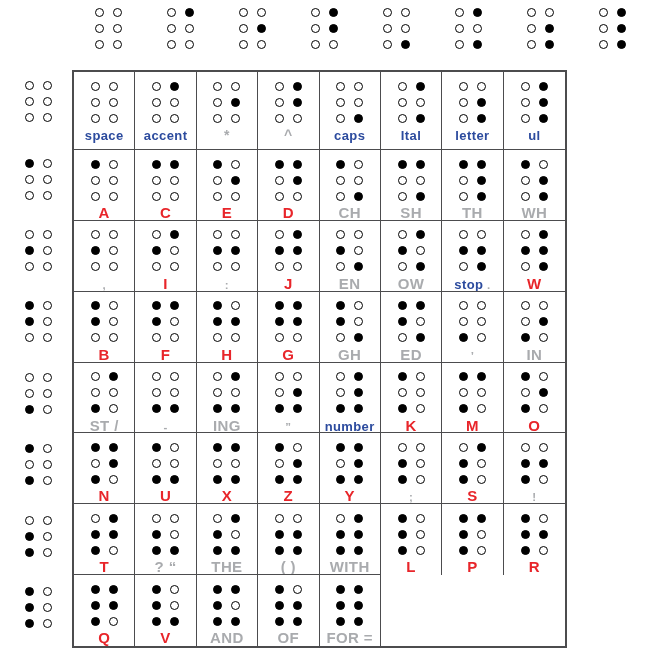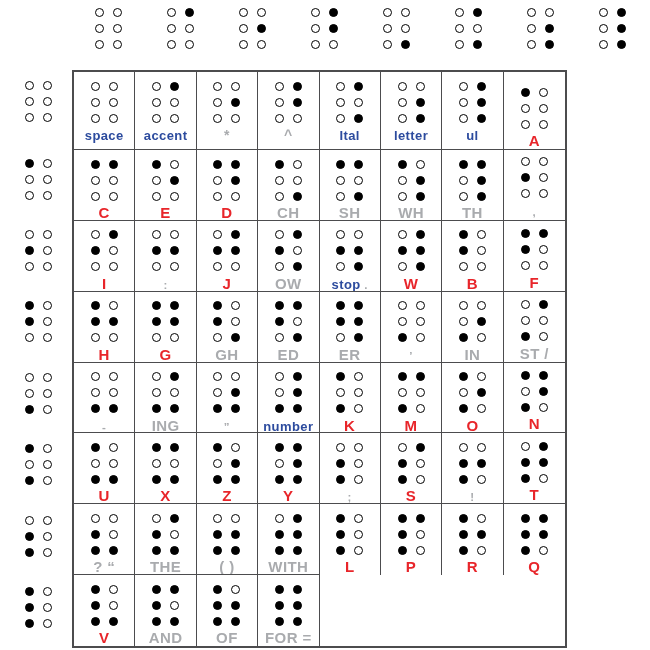--- a/index.html
+++ b/index.html
@@ -25,21 +25,21 @@
                       padding-left:20px;padding-top:7px;box-sizing:border-box;}
 
   
   .grid{position:absolute;left:72px;top:70px;width:495px;height:578px;
         display:grid;grid-template-columns:repeat(8,1fr);
         grid-template-rows:78px repeat(7,1fr);
         border:2px solid #4c4c4e;box-sizing:border-box;background:#fff;}
   .cell{border-right:1.5px solid #4c4c4e;border-bottom:1.5px solid #4c4c4e;
         display:flex;flex-direction:column;align-items:center;
         padding-top:6px;box-sizing:border-box;overflow:hidden;}
-  .cell:nth-child(8n){border-right:none;justify-content:flex-end;}
+  .cell:nth-child(8n){border-right:none;}
   .cell:nth-last-child(-n+8){border-bottom:none;}
 
   .label{margin-top:1px;font-weight:bold;font-size:15px;line-height:16px;
          letter-spacing:0.4px;white-space:nowrap;}
   .seg{font-weight:bold;}
   .seg.red{color:#e8252a;}
   .seg.blue{color:#2c4b9e;font-size:13px;}
   .seg.gray{color:#a9abae;}
   .seg.sm{font-size:11.5px;}
   .seg.sym{font-size:14px;}
@@ -253,20 +253,31 @@
           <span class="dot"></span>
           <span class="dot f"></span>
           <span class="dot"></span>
           <span class="dot"></span>
         </div>
         <div class="label"><span class="seg gray sym">^</span></div>
       </div>
       <div class="cell">
         <div class="braille">
           <span class="dot"></span>
+          <span class="dot"></span>
+          <span class="dot"></span>
+          <span class="dot"></span>
+          <span class="dot"></span>
+          <span class="dot f"></span>
+        </div>
+        <div class="label"><span class="seg blue">caps</span></div>
+      </div>
+      <div class="cell">
+        <div class="braille">
+          <span class="dot"></span>
           <span class="dot f"></span>
           <span class="dot"></span>
           <span class="dot"></span>
           <span class="dot"></span>
           <span class="dot f"></span>
         </div>
         <div class="label"><span class="seg blue">Ital</span></div>
       </div>
       <div class="cell">
         <div class="braille">
@@ -352,41 +363,41 @@
           <span class="dot"></span>
           <span class="dot"></span>
           <span class="dot"></span>
           <span class="dot f"></span>
         </div>
         <div class="label"><span class="seg gray">SH</span></div>
       </div>
       <div class="cell">
         <div class="braille">
           <span class="dot f"></span>
+          <span class="dot f"></span>
+          <span class="dot"></span>
+          <span class="dot f"></span>
+          <span class="dot"></span>
+          <span class="dot f"></span>
+        </div>
+        <div class="label"><span class="seg gray">TH</span></div>
+      </div>
+      <div class="cell">
+        <div class="braille">
+          <span class="dot f"></span>
           <span class="dot"></span>
           <span class="dot"></span>
           <span class="dot f"></span>
           <span class="dot"></span>
           <span class="dot f"></span>
         </div>
         <div class="label"><span class="seg gray">WH</span></div>
       </div>
       <div class="cell">
         <div class="braille">
-          <span class="dot f"></span>
-          <span class="dot f"></span>
-          <span class="dot"></span>
-          <span class="dot f"></span>
-          <span class="dot"></span>
-          <span class="dot f"></span>
-        </div>
-        <div class="label"><span class="seg gray">TH</span></div>
-      </div>
-      <div class="cell">
-        <div class="braille">
           <span class="dot"></span>
           <span class="dot"></span>
           <span class="dot f"></span>
           <span class="dot"></span>
           <span class="dot"></span>
           <span class="dot"></span>
         </div>
         <div class="label"><span class="seg gray sm">,</span></div>
       </div>
       <div class="cell">
@@ -418,20 +429,31 @@
           <span class="dot f"></span>
           <span class="dot f"></span>
           <span class="dot"></span>
           <span class="dot"></span>
         </div>
         <div class="label"><span class="seg red">J</span></div>
       </div>
       <div class="cell">
         <div class="braille">
           <span class="dot"></span>
+          <span class="dot"></span>
+          <span class="dot f"></span>
+          <span class="dot"></span>
+          <span class="dot"></span>
+          <span class="dot f"></span>
+        </div>
+        <div class="label"><span class="seg gray">EN</span></div>
+      </div>
+      <div class="cell">
+        <div class="braille">
+          <span class="dot"></span>
           <span class="dot f"></span>
           <span class="dot f"></span>
           <span class="dot"></span>
           <span class="dot"></span>
           <span class="dot f"></span>
         </div>
         <div class="label"><span class="seg gray">OW</span></div>
       </div>
       <div class="cell">
         <div class="braille">
@@ -513,31 +535,20 @@
       <div class="cell">
         <div class="braille">
           <span class="dot f"></span>
           <span class="dot f"></span>
           <span class="dot f"></span>
           <span class="dot"></span>
           <span class="dot"></span>
           <span class="dot f"></span>
         </div>
         <div class="label"><span class="seg gray">ED</span></div>
-      </div>
-      <div class="cell">
-        <div class="braille">
-          <span class="dot f"></span>
-          <span class="dot f"></span>
-          <span class="dot f"></span>
-          <span class="dot f"></span>
-          <span class="dot"></span>
-          <span class="dot f"></span>
-        </div>
-        <div class="label"><span class="seg gray">ER</span></div>
       </div>
       <div class="cell">
         <div class="braille">
           <span class="dot"></span>
           <span class="dot"></span>
           <span class="dot"></span>
           <span class="dot"></span>
           <span class="dot f"></span>
           <span class="dot"></span>
         </div>

